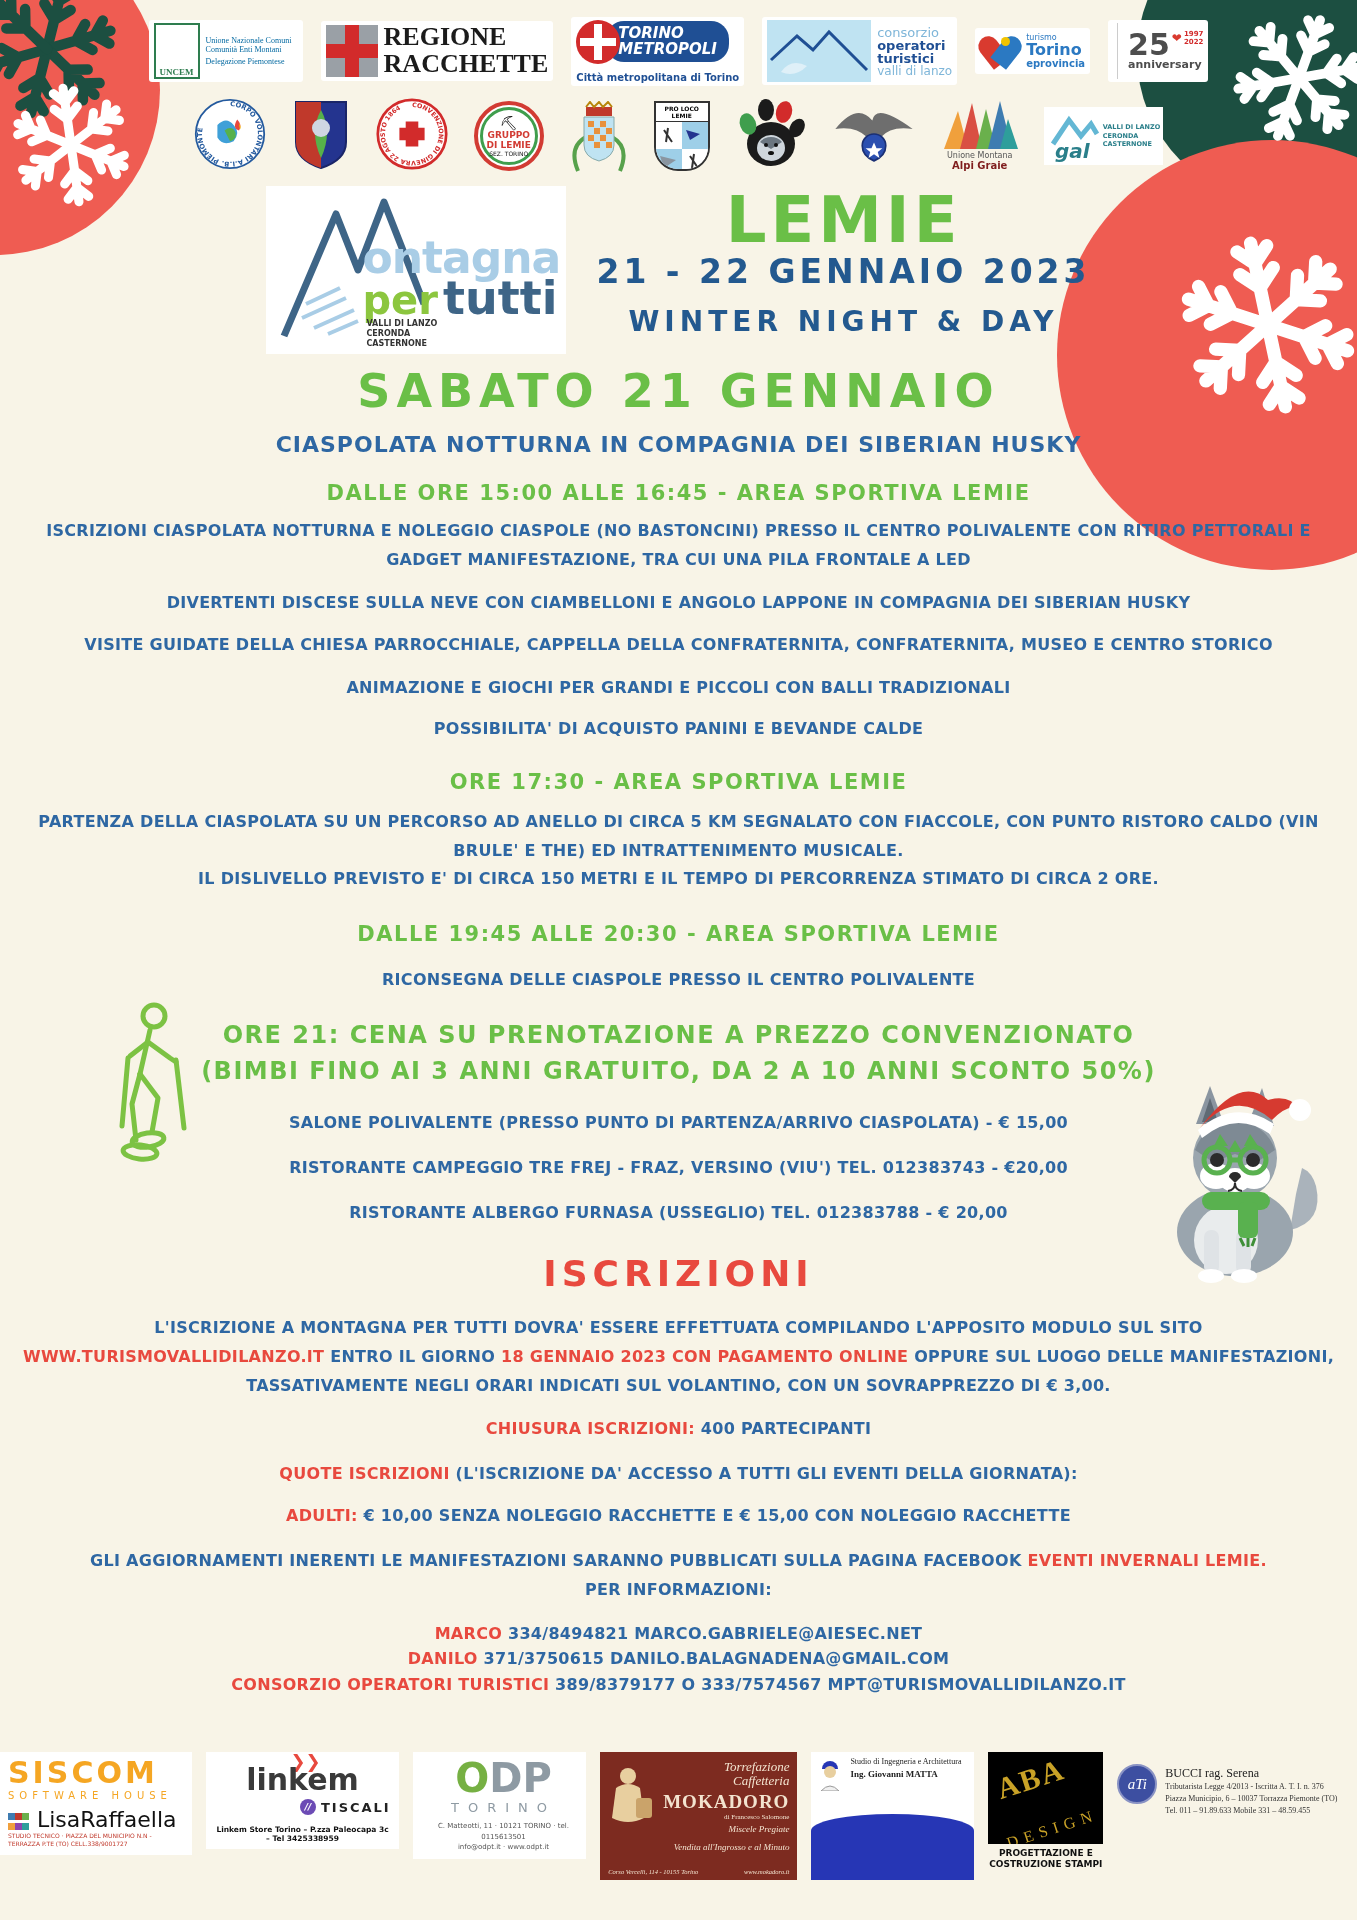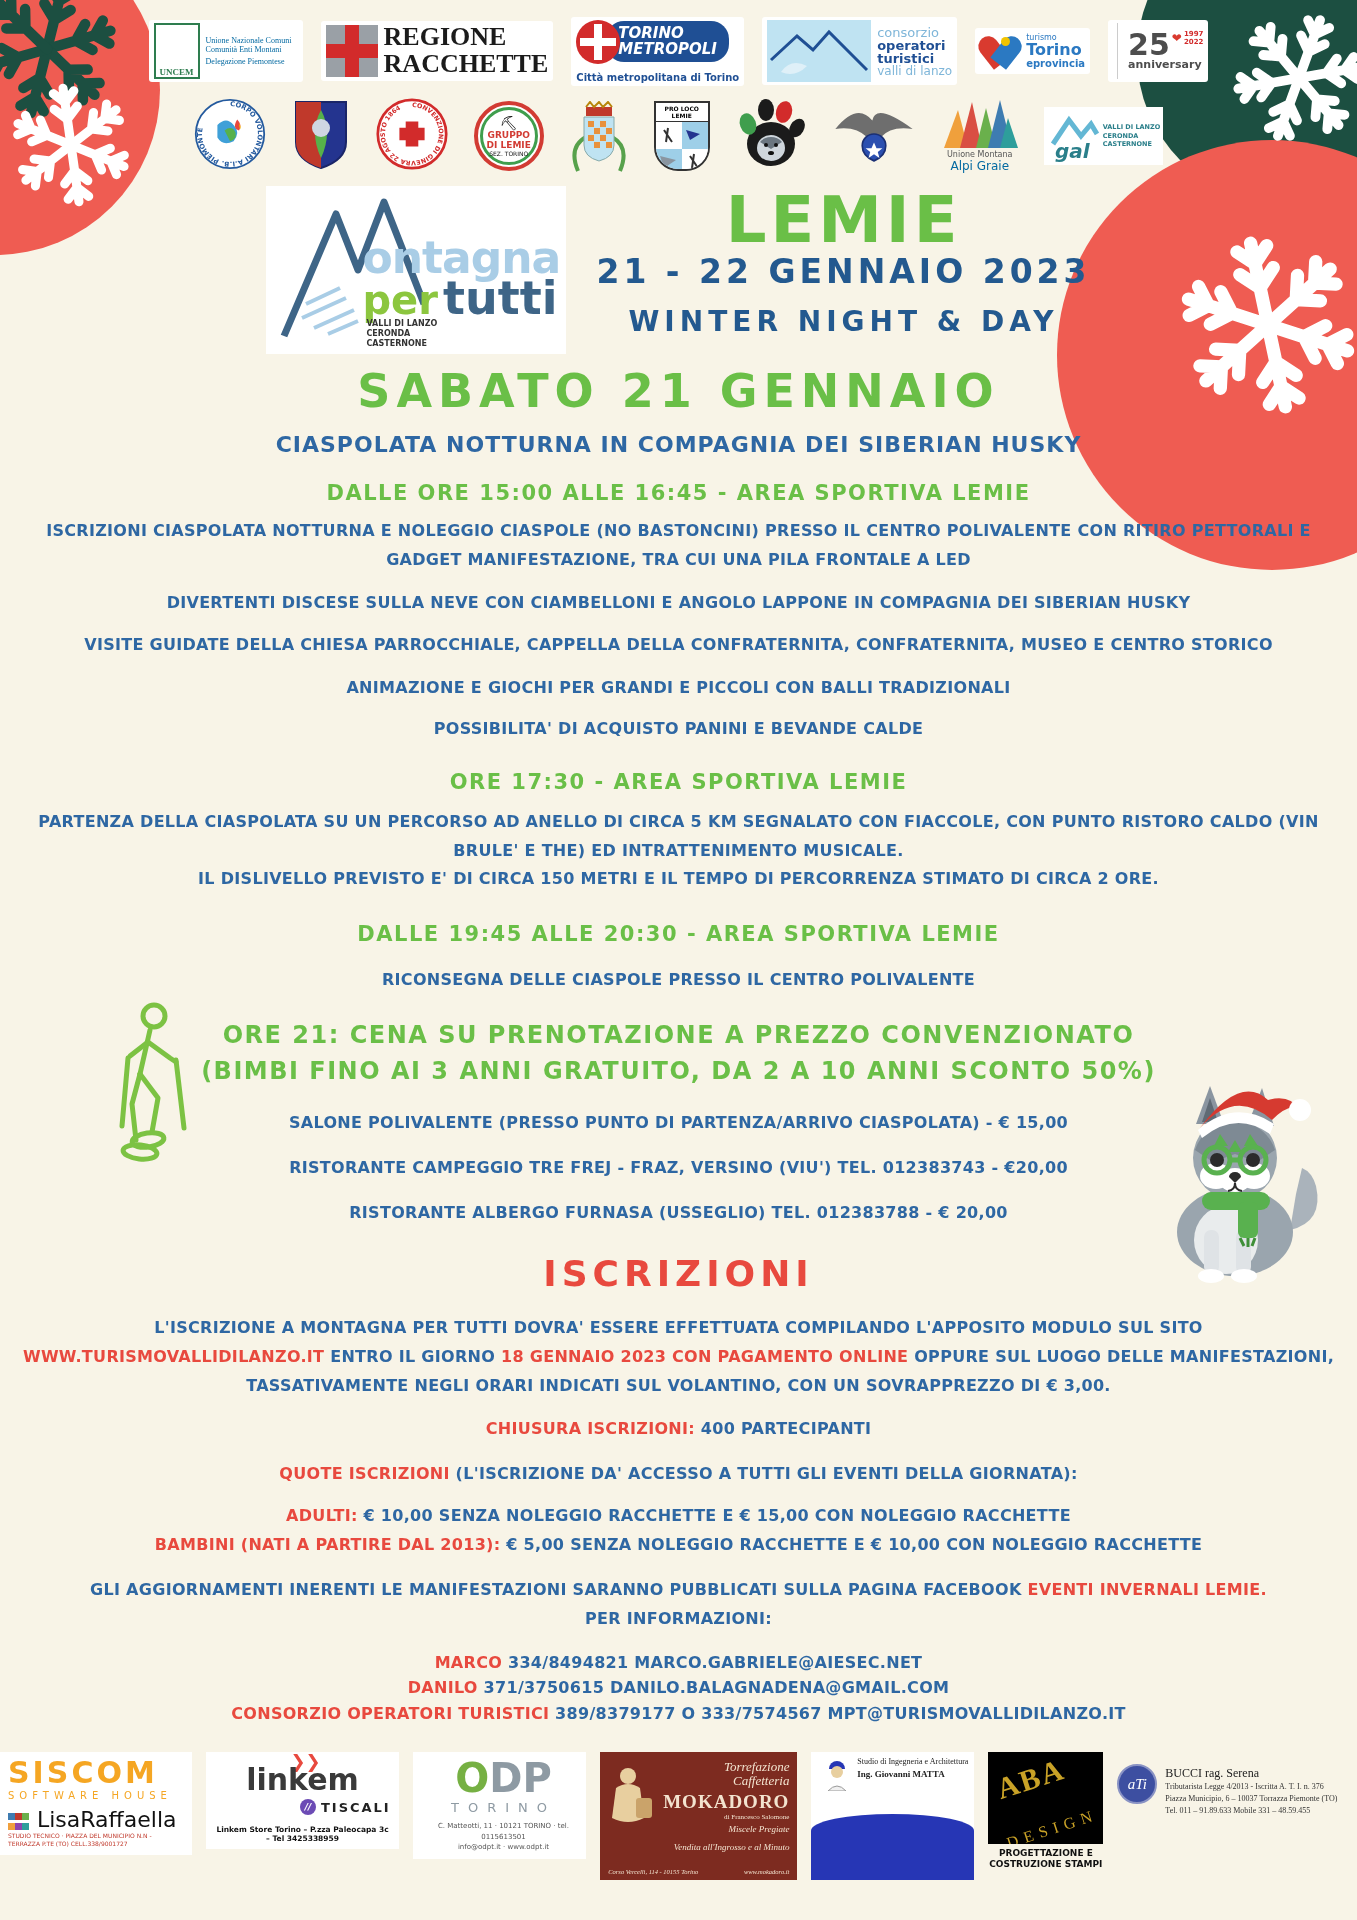--- a/index.html
+++ b/index.html
@@ -60,21 +60,21 @@
   .round{border-radius:50%;background:#fff;}
   .gr-lemie{width:70px;height:70px;border:4px solid #d23b33;display:flex;flex-direction:column;align-items:center;justify-content:center;text-align:center;position:relative;}
   .gr-lemie .ring{position:absolute;inset:2px;border:3px solid #3f9e4d;border-radius:50%;}
   .gl1{color:#d23b33;font-size:9px;font-weight:bold;line-height:1.05;z-index:1;}
   .gl3{color:#111;font-size:6px;z-index:1;}
   .crest{width:58px;height:70px;position:relative;}
   .proloco{width:56px;height:70px;background:#fff;border:2px solid #333;border-radius:0 0 24px 24px;overflow:hidden;text-align:center;}
   .proloco .band{font-size:6px;font-weight:bold;border-bottom:1px solid #333;padding:2px 0;background:#fff;}
   .alpigraie{display:flex;flex-direction:column;align-items:center;}
   .ag-name1{font-size:8px;color:#555;}
-  .ag-name2{font-size:12px;font-weight:normal;color:#0369a1;}
+  .ag-name2{font-size:10px;font-weight:bold;color:#7f1d1d;}
   .gal-box{display:flex;align-items:center;gap:4px;background:#fff;padding:3px;}
   .gal-sub{font-size:6.5px;color:#2a7f8a;font-weight:bold;line-height:1.3;}
 
   
   .titleblock{position:relative;display:flex;justify-content:center;align-items:flex-start;gap:30px;margin-top:6px;z-index:3;}
   .mpt-logo{background:#fff;width:300px;height:168px;position:relative;flex:none;}
   .mpt-words{position:absolute;left:96px;top:52px;line-height:0.9;}
   .w-ontagna{font-size:44px;font-weight:bold;color:#a9cde6;letter-spacing:-1px;}
   .w-per{font-size:40px;font-weight:bold;color:#8cc63f;}
   .w-tutti{font-size:46px;font-weight:bold;color:#3e6587;}
@@ -117,21 +117,21 @@
   .odp-o{color:#76b043;}
   .odp-city{font-size:13px;letter-spacing:9px;color:#8e9aa3;margin-top:2px;}
   .odp-tiny{font-size:7px;color:#555;margin-top:6px;line-height:1.5;}
   .moka{background:#7d2b20;color:#f3e3cf;width:205px;height:128px;padding:8px 8px;position:relative;font-family:"Liberation Serif",serif;}
   .moka-script{font-style:italic;font-size:13px;text-align:right;line-height:1.1;}
   .moka-name{font-size:19px;font-weight:bold;text-align:right;letter-spacing:1px;margin-top:2px;}
   .moka-sub{font-size:7px;text-align:right;}
   .moka-l{font-style:italic;font-size:9px;text-align:right;margin-top:3px;}
   .moka-bottom{position:absolute;left:8px;right:8px;bottom:5px;display:flex;justify-content:space-between;font-size:6.5px;font-style:italic;}
   .matta{width:170px;height:128px;padding:0;overflow:hidden;position:relative;font-family:"Liberation Serif",serif;}
-  .matta-top{height:58px;padding:5px 6px;display:flex;gap:7px;justify-content:flex-end;}
+  .matta-top{height:58px;padding:5px 6px;display:flex;gap:7px;}
   .matta-blue{position:absolute;left:0;right:0;bottom:0;height:66px;background:#2636b5;border-radius:60% 60% 0 0/30% 30% 0 0;}
   .matta-l1{font-size:8px;color:#222;}
   .matta-l2{font-size:9px;color:#222;font-weight:bold;margin-top:3px;}
   .aba{width:120px;text-align:center;padding:0;background:transparent;}
   .aba-black{background:#000;height:92px;position:relative;overflow:hidden;}
   .aba-a{position:absolute;left:8px;top:10px;color:#c9a227;font-size:30px;font-weight:bold;font-family:"Liberation Serif",serif;transform:rotate(-18deg);letter-spacing:2px;}
   .aba-d{position:absolute;right:4px;bottom:6px;color:#c9a227;font-size:16px;font-family:"Liberation Serif",serif;transform:rotate(-18deg);letter-spacing:6px;}
   .aba-line{font-size:9px;font-weight:bold;color:#111;margin-top:4px;line-height:1.25;}
   .bucci{display:flex;gap:8px;align-items:flex-start;background:transparent;}
   .ati{width:40px;height:40px;border-radius:50%;background:#3d4fa1;border:2px solid #8a93c4;color:#fff;font-family:"Liberation Serif",serif;font-style:italic;font-size:15px;display:flex;align-items:center;justify-content:center;flex:none;margin-top:12px;}
@@ -455,21 +455,20 @@
 
     <div class="iscr-title" style="margin-top:26px">ISCRIZIONI</div>
 
     <p class="body-line" style="margin-top:20px"><span>L'ISCRIZIONE A MONTAGNA PER TUTTI DOVRA' ESSERE EFFETTUATA COMPILANDO L'APPOSITO MODULO SUL SITO </span><span class="red">WWW.TURISMOVALLIDILANZO.IT</span><span> ENTRO IL GIORNO </span><span class="red">18 GENNAIO 2023 CON PAGAMENTO ONLINE</span><span> OPPURE SUL LUOGO DELLE MANIFESTAZIONI, TASSATIVAMENTE NEGLI ORARI INDICATI SUL VOLANTINO, CON UN SOVRAPPREZZO DI € 3,00.</span></p>
 
     <p class="body-line" style="margin-top:14px"><span class="red">CHIUSURA ISCRIZIONI:</span><span> 400 PARTECIPANTI</span></p>
 
     <p class="body-line" style="margin-top:16px"><span class="red">QUOTE ISCRIZIONI</span><span> (L'ISCRIZIONE DA' ACCESSO A TUTTI GLI EVENTI DELLA GIORNATA):</span></p>
 
     <p class="body-line" style="margin-top:14px"><span class="red">ADULTI:</span><span> € 10,00 SENZA NOLEGGIO RACCHETTE E € 15,00 CON NOLEGGIO RACCHETTE</span></p>
-    <p class="body-line" style="margin-top:0"><span class="red">BAMBINI (NATI A PARTIRE DAL 2013):</span><span> € 5,00 SENZA NOLEGGIO RACCHETTE E € 10,00 CON NOLEGGIO RACCHETTE</span></p>
 
     <p class="body-line" style="margin-top:16px"><span>GLI AGGIORNAMENTI INERENTI LE MANIFESTAZIONI SARANNO PUBBLICATI SULLA PAGINA FACEBOOK </span><span class="red">EVENTI INVERNALI LEMIE.</span></p>
     <p class="body-line" style="margin-top:0">PER INFORMAZIONI:</p>
 
     <p class="body-line" style="margin-top:16px;line-height:1.6"><span class="red">MARCO</span><span> 334/8494821 MARCO.GABRIELE@AIESEC.NET</span></p>
     <p class="body-line" style="margin-top:0;line-height:1.6"><span class="red">DANILO</span><span> 371/3750615 DANILO.BALAGNADENA@GMAIL.COM</span></p>
     <p class="body-line" style="margin-top:0;line-height:1.6"><span class="red">CONSORZIO OPERATORI TURISTICI</span><span> 389/8379177 O 333/7574567 MPT@TURISMOVALLIDILANZO.IT</span></p>
   </div>
 
   <div class="footer">

